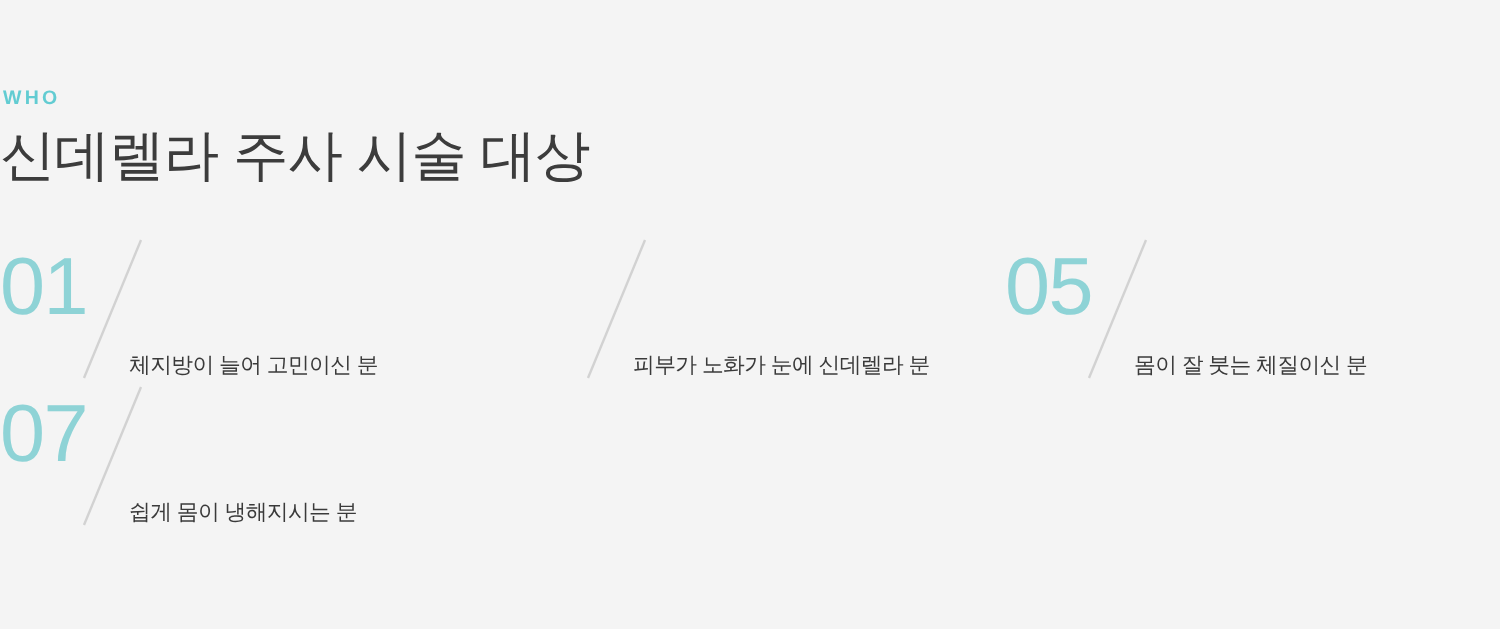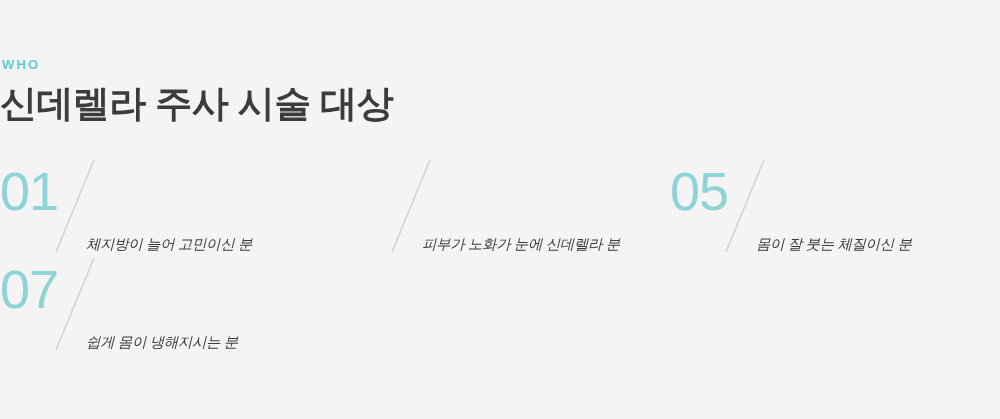--- a/index.html
+++ b/index.html
@@ -41,24 +41,24 @@
   }
   .title {
     font-size: 37px;
     line-height: 1.18;
     color: #3c3c3c;
     white-space: nowrap;
     margin: 0;
     letter-spacing: -0.6px;
   }
   .title .t-light {
-    font-weight: 700;
+    font-weight: 400;
   }
   .title .t-strong {
-    font-weight: bold;
+    font-weight: normal;
   }
 
   
   .items {
     position: absolute;
     left: 0;
     top: 158px;
     width: 1000px;
     display: grid;
     grid-template-columns: 336px 334px 330px;
@@ -106,21 +106,20 @@
   }
 
   .desc {
     font-size: 14.5px;
     color: #3a3a3a;
     line-height: 1.5;
     letter-spacing: -0.4px;
     white-space: nowrap;
     margin-left: 6px;
     padding-top: 2px;
-    font-style: italic;
   }
 </style>
 </head>
 <body>
 
 <div class="section">
 
   <div class="header">
     <div class="eyebrow">WHO</div>
     <h1 class="title"><span class="t-light">신데렐라 주사 시술 </span><span class="t-strong">대상</span></h1>

